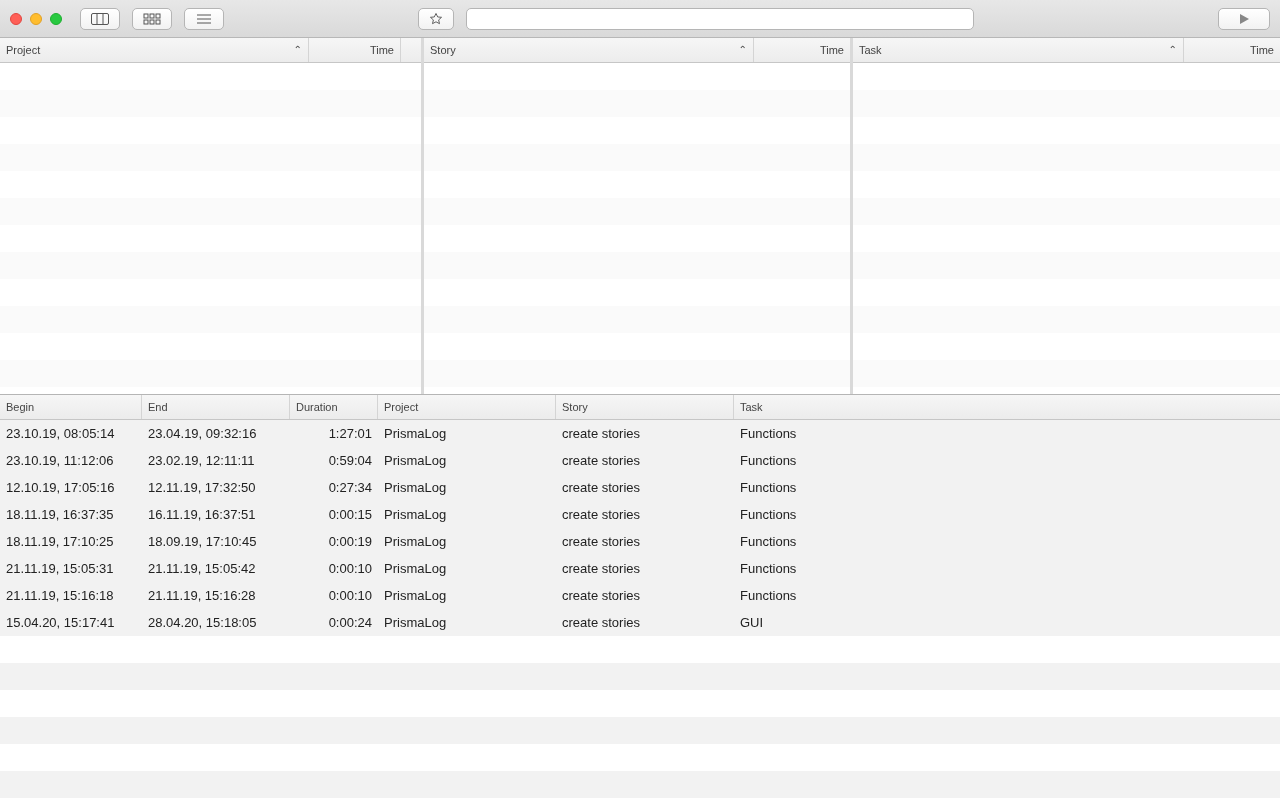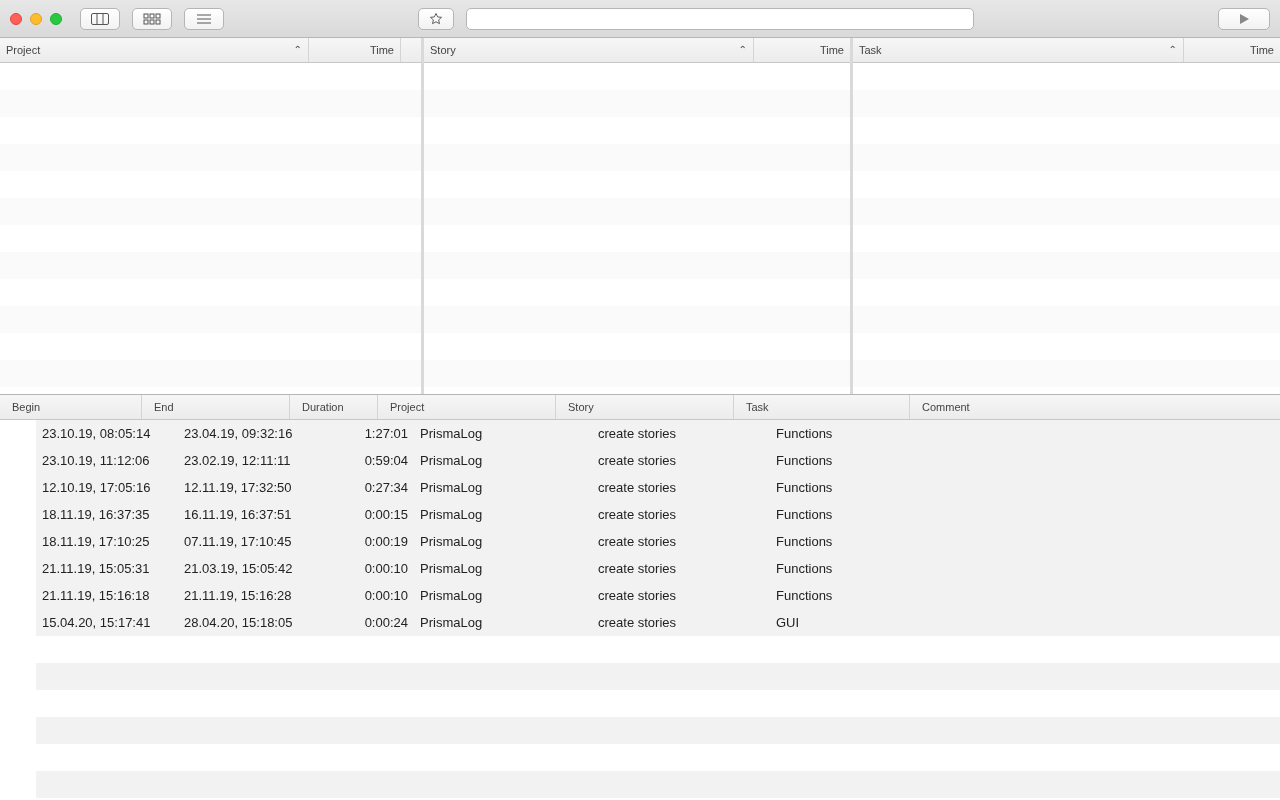--- a/index.html
+++ b/index.html
@@ -36,22 +36,22 @@
   .p1-time{ width:92px;}
   .p1-dot{ width:20px; display:flex; justify-content:center;}
   .p2-name{ flex:1;}
   .p2-time{ width:96px; padding-right:8px;}
   .p3-name{ flex:1;}
   .p3-time{ width:96px; padding-right:8px;}
   .grid-under { position:absolute; left:0; right:0; top:0; bottom:0; background:repeating-linear-gradient(#ffffff,#ffffff 27px,#fafafa 27px,#fafafa 54px); z-index:0;}
   
   .logtable { height: calc(800px - 395px); background:#fff; display:flex; flex-direction:column;}
   .loghead { height:25px; background:linear-gradient(#f6f6f6,#ececec); border-bottom:1px solid #c6c6c6; display:flex; font-size:11px; color:#444; align-items:center;}
-  .loghead .lh{ padding:0 12px; height:100%; display:flex; align-items:center; border-right:1px solid #d4d4d4;}
-  .logbody{ flex:1; position:relative; overflow:hidden;margin-left:36px;}
+  .loghead .lh{ padding:0 6px; height:100%; display:flex; align-items:center; border-right:1px solid #d4d4d4;}
+  .logbody{ flex:1; position:relative; overflow:hidden;}
   .logbody .lrow{ height:27px; display:flex; align-items:center; font-size:13px;}
   .lcell{ padding:0 6px; overflow:hidden; white-space:nowrap;}
   .lrow:nth-child(odd){ background:#f2f2f2;}
   
   .lw-begin{ width:142px;}
   .lw-end{ width:148px;}
   .lw-dur{ width:88px; text-align:right;}
   .lw-proj{ width:178px;}
   .lw-story{ width:178px;}
   .lw-task{ width:176px;}
@@ -260,23 +260,20 @@
       </div>
     <div class="lh lw-proj">
         <span>Project</span>
       </div>
     <div class="lh lw-story">
         <span>Story</span>
       </div>
     <div class="lh lw-task">
         <span>Task</span>
       </div>
-    <div class="lh lw-comment">
-        <span>Comment</span>
-      </div>
   </div>
   <div class="logbody">
     <div class="logempty"></div>
     <div class="logactual" id="logs-list">
         <div class="lrow">
           <div class="lcell lw-begin">23.10.19, 08:05:14</div>
           <div class="lcell lw-end">23.04.19, 09:32:16</div>
           <div class="lcell lw-dur">1:27:01</div>
           <div class="lcell lw-proj">PrismaLog</div>
           <div class="lcell lw-story">create stories</div>
@@ -305,30 +302,30 @@
           <div class="lcell lw-begin">18.11.19, 16:37:35</div>
           <div class="lcell lw-end">16.11.19, 16:37:51</div>
           <div class="lcell lw-dur">0:00:15</div>
           <div class="lcell lw-proj">PrismaLog</div>
           <div class="lcell lw-story">create stories</div>
           <div class="lcell lw-task">Functions</div>
           <div class="lcell lw-comment"></div>
         </div>
         <div class="lrow">
           <div class="lcell lw-begin">18.11.19, 17:10:25</div>
-          <div class="lcell lw-end">07.11.19, 17:10:45</div>
+          <div class="lcell lw-end">18.09.19, 17:10:45</div>
           <div class="lcell lw-dur">0:00:19</div>
           <div class="lcell lw-proj">PrismaLog</div>
           <div class="lcell lw-story">create stories</div>
           <div class="lcell lw-task">Functions</div>
           <div class="lcell lw-comment"></div>
         </div>
         <div class="lrow">
           <div class="lcell lw-begin">21.11.19, 15:05:31</div>
-          <div class="lcell lw-end">21.03.19, 15:05:42</div>
+          <div class="lcell lw-end">21.11.19, 15:05:42</div>
           <div class="lcell lw-dur">0:00:10</div>
           <div class="lcell lw-proj">PrismaLog</div>
           <div class="lcell lw-story">create stories</div>
           <div class="lcell lw-task">Functions</div>
           <div class="lcell lw-comment"></div>
         </div>
         <div class="lrow">
           <div class="lcell lw-begin">21.11.19, 15:16:18</div>
           <div class="lcell lw-end">21.11.19, 15:16:28</div>
           <div class="lcell lw-dur">0:00:10</div>

